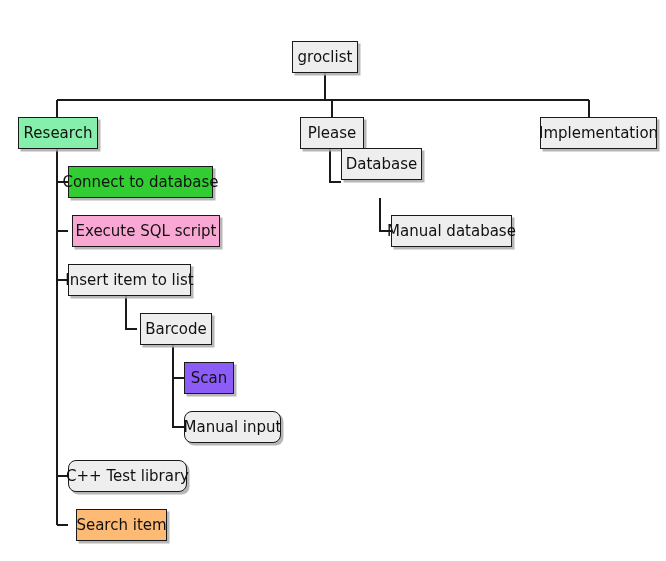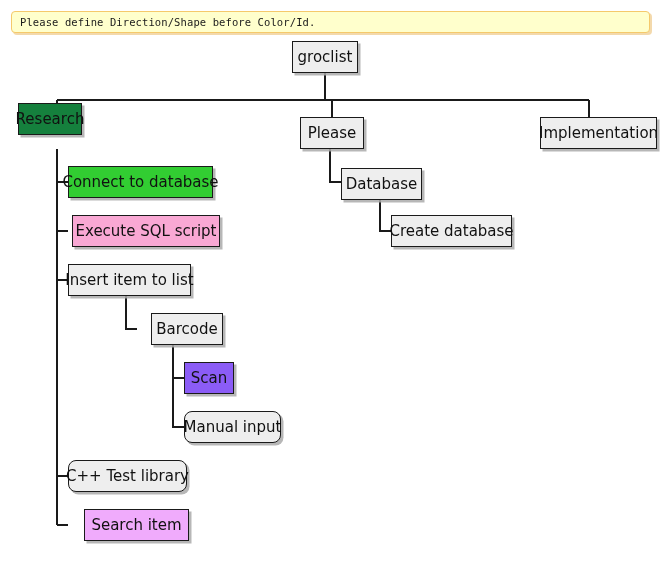--- a/index.html
+++ b/index.html
@@ -77,23 +77,20 @@
   .node-label {
     line-height: 1;
     padding: 0 2px;
   }
 </style>
 </head>
 <body>
 
 <div id="app">
 
-  <div id="notice">
-    <span id="notice-text">Please define Direction/Shape before Color/Id.</span>
-  </div>
 
   <svg id="edges" viewBox="0 0 666 561" xmlns="http://www.w3.org/2000/svg">
       <path d="M325,73 L325,100 M57,100 L589,100 M57,100 L57,117" stroke="#1a1a1a"></path>
       <path d="M332,100 L332,117" stroke="#1a1a1a"></path>
       <path d="M589,100 L589,117" stroke="#1a1a1a"></path>
       <path d="M57,149 L57,525" stroke="#1a1a1a"></path>
       <path d="M57,182 L68,182" stroke="#1a1a1a"></path>
       <path d="M57,231 L68,231" stroke="#1a1a1a"></path>
       <path d="M57,280 L68,280" stroke="#1a1a1a"></path>
       <path d="M57,476 L68,476" stroke="#1a1a1a"></path>
@@ -102,54 +99,54 @@
       <path d="M173,345 L173,378 L184,378" stroke="#1a1a1a"></path>
       <path d="M173,378 L173,427 L184,427" stroke="#1a1a1a"></path>
       <path d="M330,149 L330,182 L341,182" stroke="#1a1a1a"></path>
       <path d="M380,198 L380,231 L391,231" stroke="#1a1a1a"></path>
     </svg>
 
   <div id="nodes">
       <div class="node" style="left: 292px; top: 41px; width: 66px; height: 32px; background: rgb(238, 238, 238);">
         <span class="node-label">groclist</span>
       </div>
-      <div class="node" style="left: 18px; top: 103px; width: 64px; height: 32px; background: #15803d;">
+      <div class="node" style="left: 18px; top: 117px; width: 80px; height: 32px; background: #86efac;">
         <span class="node-label">Research</span>
       </div>
       <div class="node" style="left: 300px; top: 117px; width: 64px; height: 32px; background: rgb(238, 238, 238);">
         <span class="node-label">Please</span>
       </div>
       <div class="node" style="left: 530px; top: 117px; width: 117px; height: 32px; background: rgb(238, 238, 238); margin-left: 10px;">
         <span class="node-label">Implementation</span>
       </div>
       <div class="node green" style="left: 68px; top: 166px; width: 145px; height: 32px; background: rgb(50, 205, 50);">
         <span class="node-label">Connect to database</span>
       </div>
       <div class="node" style="left: 72px; top: 215px; width: 148px; height: 32px; background: #f9a8d4;">
         <span class="node-label">Execute SQL script</span>
       </div>
       <div class="node" style="left: 68px; top: 264px; width: 123px; height: 32px; background: rgb(238, 238, 238);">
         <span class="node-label">Insert item to list</span>
       </div>
-      <div class="node" style="left: 151px; top: 313px; width: 72px; height: 32px; background: rgb(238, 238, 238);">
+      <div class="node" style="left: 140px; top: 313px; width: 72px; height: 32px; background: rgb(238, 238, 238);">
         <span class="node-label">Barcode</span>
       </div>
       <div class="node" style="left: 184px; top: 362px; width: 50px; height: 32px; background: #8b5cf6;">
         <span class="node-label">Scan</span>
       </div>
       <div class="node" style="left: 184px; top: 411px; width: 97px; height: 32px; background: rgb(238, 238, 238); border-radius: 8px;">
         <span class="node-label">Manual input</span>
       </div>
       <div class="node" style="left: 68px; top: 460px; width: 119px; height: 32px; background: rgb(238, 238, 238); border-radius: 8px;">
         <span class="node-label">C++ Test library</span>
       </div>
-      <div class="node" style="left: 84px; top: 509px; width: 105px; height: 32px; background: #f0abfc;">
+      <div class="node" style="left: 76px; top: 509px; width: 91px; height: 32px; background: #fdba74;">
         <span class="node-label">Search item</span>
       </div>
-      <div class="node" style="left: 341px; top: 168px; width: 81px; height: 32px; background: rgb(238, 238, 238);">
+      <div class="node" style="left: 341px; top: 148px; width: 81px; height: 32px; background: rgb(238, 238, 238);">
         <span class="node-label">Database</span>
       </div>
       <div class="node" style="left: 391px; top: 215px; width: 121px; height: 32px; background: rgb(238, 238, 238);">
-        <span class="node-label">Create database</span>
+        <span class="node-label">Manual database</span>
       </div>
     </div>
 
 </div>
 
 </body></html>

